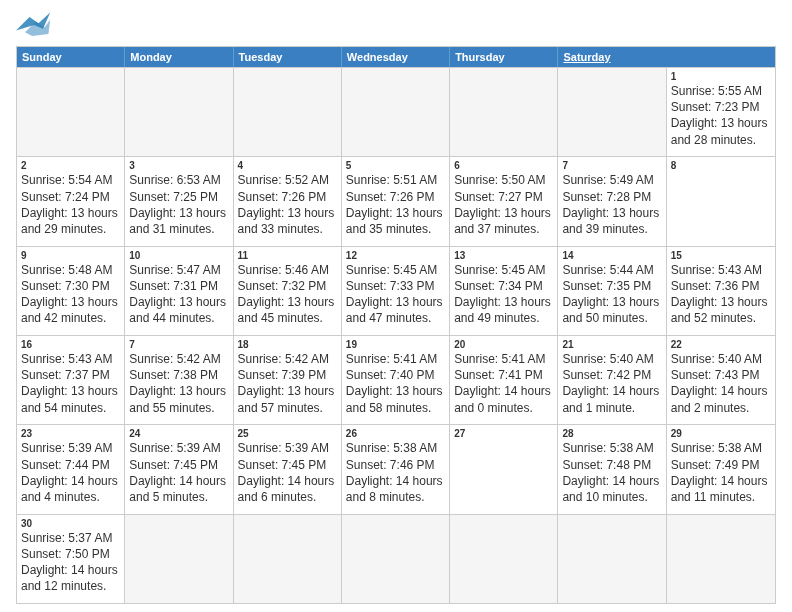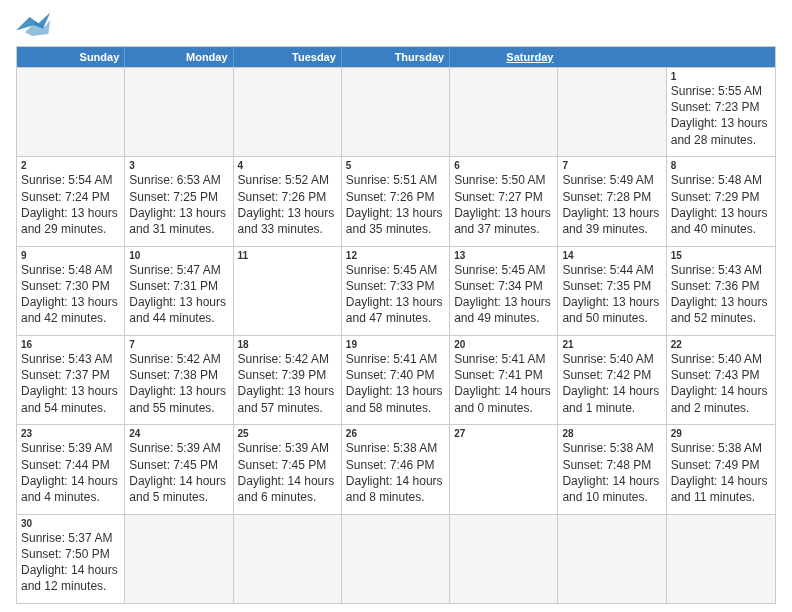--- a/index.html
+++ b/index.html
@@ -68,21 +68,21 @@
     .cal-header {
       display: grid;
       grid-template-columns: repeat(7, 1fr);
       background: #3a7fc1;
     }
     .cal-header-cell {
       color: #fff;
       font-size: 11px;
       font-weight: bold;
       padding: 4px 5px;
-      text-align: right;
+      text-align: left;
       border-right: 1px solid #5a9fd4;
     }
     .cal-header-cell:last-child { border-right: none; text-decoration: underline; }
     .cal-body {
       flex: 1;
       display: flex;
       flex-direction: column;
     }
     .cal-row {
       display: grid;
@@ -140,20 +140,21 @@
       <div class="month-title"></div>
       <div class="subtitle"></div>
     </div>
   </div>
 
   <div class="calendar">
     <div class="cal-header">
     <div class="cal-header-cell">Sunday</div>
         <div class="cal-header-cell">Monday</div>
         <div class="cal-header-cell">Tuesday</div>
+        <div class="cal-header-cell">Wednesday</div>
         <div class="cal-header-cell">Thursday</div>
         <div class="cal-header-cell">Saturday</div>
       </div>
     <div class="cal-body">
     <div class="cal-row">
           <div class="cal-cell empty"></div>
           <div class="cal-cell empty"></div>
           <div class="cal-cell empty"></div>
           <div class="cal-cell empty"></div>
           <div class="cal-cell empty"></div>
@@ -204,43 +205,43 @@
           </div>
           <div class="cal-cell">
             <span class="day-num">7</span>
             <div class="cell-content">Sunrise: 5:49 AM
 Sunset: 7:28 PM
 Daylight: 13 hours
 and 39 minutes.</div>
           </div>
           <div class="cal-cell">
             <span class="day-num">8</span>
-            <div class="cell-content">Sunrise: 5:48 AM
-Sunset: 7:29 PM
-Daylight: 13 hours
-and 40 minutes.</div>
           </div>
         </div>
         <div class="cal-row">
           <div class="cal-cell">
             <span class="day-num">9</span>
             <div class="cell-content">Sunrise: 5:48 AM
 Sunset: 7:30 PM
 Daylight: 13 hours
 and 42 minutes.</div>
           </div>
           <div class="cal-cell">
             <span class="day-num">10</span>
             <div class="cell-content">Sunrise: 5:47 AM
 Sunset: 7:31 PM
 Daylight: 13 hours
 and 44 minutes.</div>
           </div>
           <div class="cal-cell">
             <span class="day-num">11</span>
+            <div class="cell-content">Sunrise: 5:46 AM
+Sunset: 7:32 PM
+Daylight: 13 hours
+and 45 minutes.</div>
           </div>
           <div class="cal-cell">
             <span class="day-num">12</span>
             <div class="cell-content">Sunrise: 5:45 AM
 Sunset: 7:33 PM
 Daylight: 13 hours
 and 47 minutes.</div>
           </div>
           <div class="cal-cell">
             <span class="day-num">13</span>

